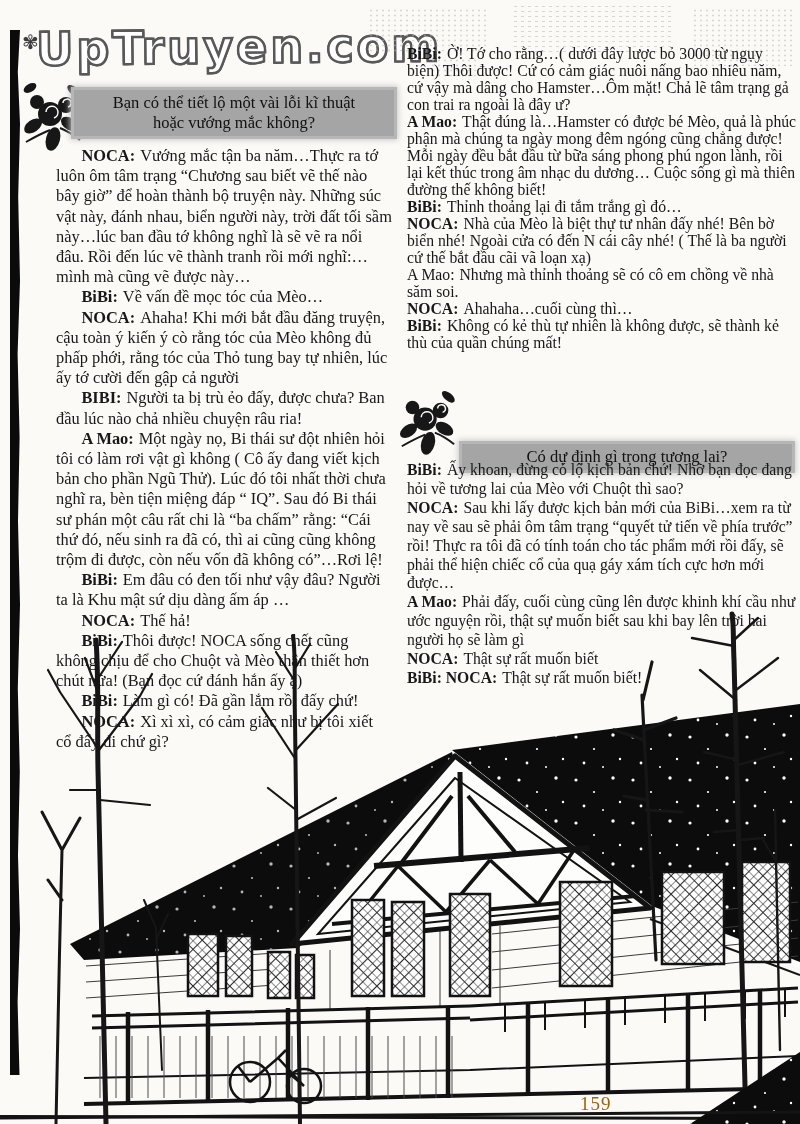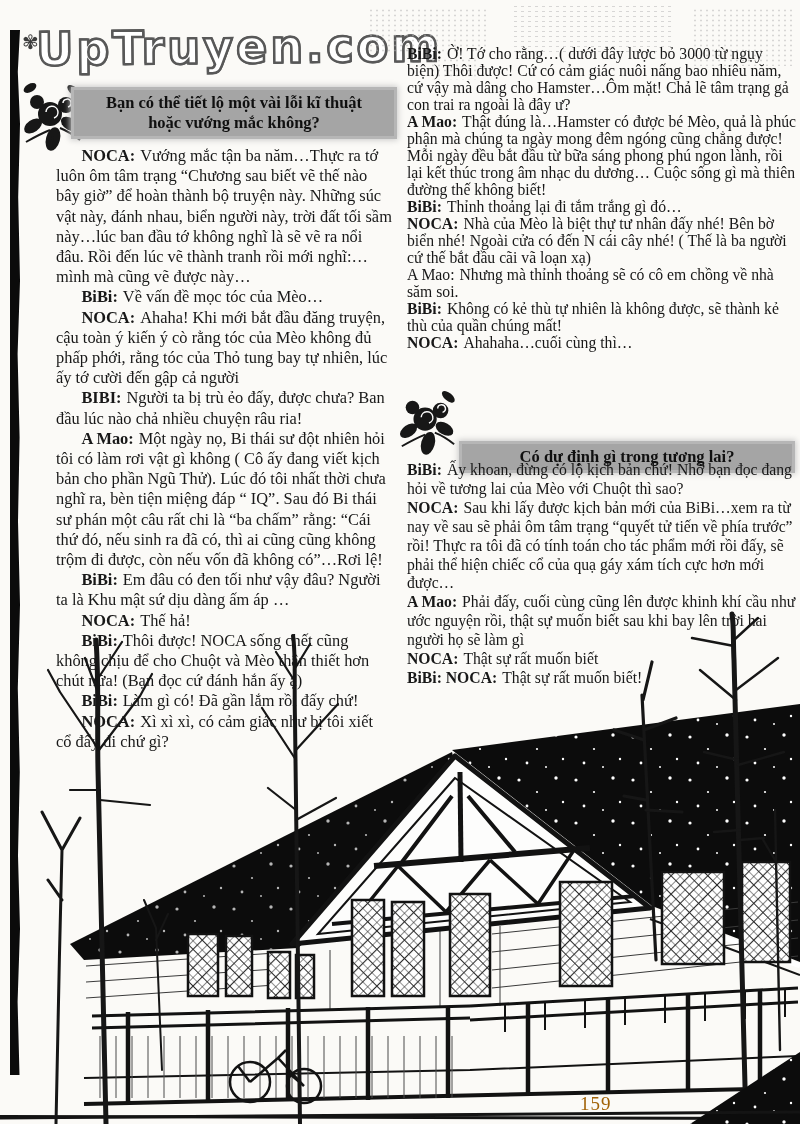--- a/index.html
+++ b/index.html
@@ -18,21 +18,21 @@
   
   .noise{position:absolute;background-image:radial-gradient(#b4b4b4 1px,rgba(0,0,0,0) 1.4px);
          background-size:6px 5px;opacity:.5;filter:blur(.3px);}
   .n1{left:368px;top:8px;width:118px;height:44px;}
   .n2{left:512px;top:4px;width:160px;height:52px;background-size:7px 5px;}
   .n3{left:692px;top:8px;width:100px;height:58px;}
   .n4{left:430px;top:58px;width:48px;height:22px;}
   
   .banner{position:absolute;}
   .banner .bar{position:absolute;background:#a5a5a5;box-shadow:0 0 0 3px #b6b6b6, 0 0 6px 4px #c9c9c9;
-               text-align:center;font-weight:bold;font-size:16.5px;line-height:20px;color:#101010;padding:3px 4px;}
+               text-align:center;font-weight:normal;font-size:16.5px;line-height:20px;color:#101010;padding:3px 4px;}
   .banner-1{left:20px;top:80px;width:372px;height:80px;}
   .banner-1 .bar{left:54px;top:10px;width:312px;}
   .banner-2{left:396px;top:386px;width:404px;height:80px;}
   .banner-2 .bar{left:66px;top:16px;width:322px;margin-top:42px;}
   .flower{position:absolute;left:0;top:0;}
   
   .col{position:absolute;}
   .col p{margin:0;}
   .col b{margin-right:5px;}
   .col-left{left:36px;top:146px;width:356px;font-size:16.4px;line-height:20.2px;}
@@ -101,22 +101,22 @@
     <p><b>BiBi:</b><span>Làm gì có! Đã gần lắm rồi đấy chứ!</span></p>
     <p><b>NOCA:</b><span>Xì xì xì, có cảm giác như bị tôi xiết cổ đẩy đi chứ gì?</span></p>
   </div>
 
   <div class="col col-right-1">
     <p><b>BiBi:</b><span>Ờ! Tớ cho rằng…( dưới đây lược bỏ 3000 từ ngụy biện) Thôi được! Cứ có cảm giác nuôi nấng bao nhiêu năm, cứ vậy mà dâng cho Hamster…Ôm mặt! Chả lẽ tâm trạng gả con trai ra ngoài là đây ư?</span></p>
     <p><b>A Mao:</b><span>Thật đúng là…Hamster có được bé Mèo, quả là phúc phận mà chúng ta ngày mong đêm ngóng cũng chẳng được! Mỗi ngày đều bắt đầu từ bữa sáng phong phú ngon lành, rồi lại kết thúc trong âm nhạc du dương… Cuộc sống gì mà thiên đường thế không biết!</span></p>
     <p><b>BiBi:</b><span>Thỉnh thoảng lại đi tắm trắng gì đó…</span></p>
     <p><b>NOCA:</b><span>Nhà của Mèo là biệt thự tư nhân đấy nhé! Bên bờ biển nhé! Ngoài cửa có đến N cái cây nhé! ( Thế là ba người cứ thế bắt đầu cãi vã loạn xạ)</span></p>
     <p><b class="plain">A Mao:</b><span>Nhưng mà thỉnh thoảng sẽ có cô em chồng về nhà săm soi.</span></p>
+    <p><b>NOCA:</b><span>Ahahaha…cuối cùng thì…</span></p>
     <p><b>BiBi:</b><span>Không có kẻ thù tự nhiên là không được, sẽ thành kẻ thù của quần chúng mất!</span></p>
-    <p><b>NOCA:</b><span>Ahahaha…cuối cùng thì…</span></p>
   </div>
 
   <div class="banner banner-2">
     <svg class="flower" width="64" height="74" viewBox="0 0 66 76">
       <g fill="#171717">
         <circle cx="30" cy="34" r="12"></circle>
           <circle cx="46" cy="25" r="8"></circle>
           <circle cx="17" cy="22" r="7"></circle>
         <ellipse cx="50" cy="44" rx="10" ry="6" transform="rotate(30 50 44)"></ellipse>
         <ellipse cx="13" cy="46" rx="10" ry="6" transform="rotate(-35 13 46)"></ellipse>

